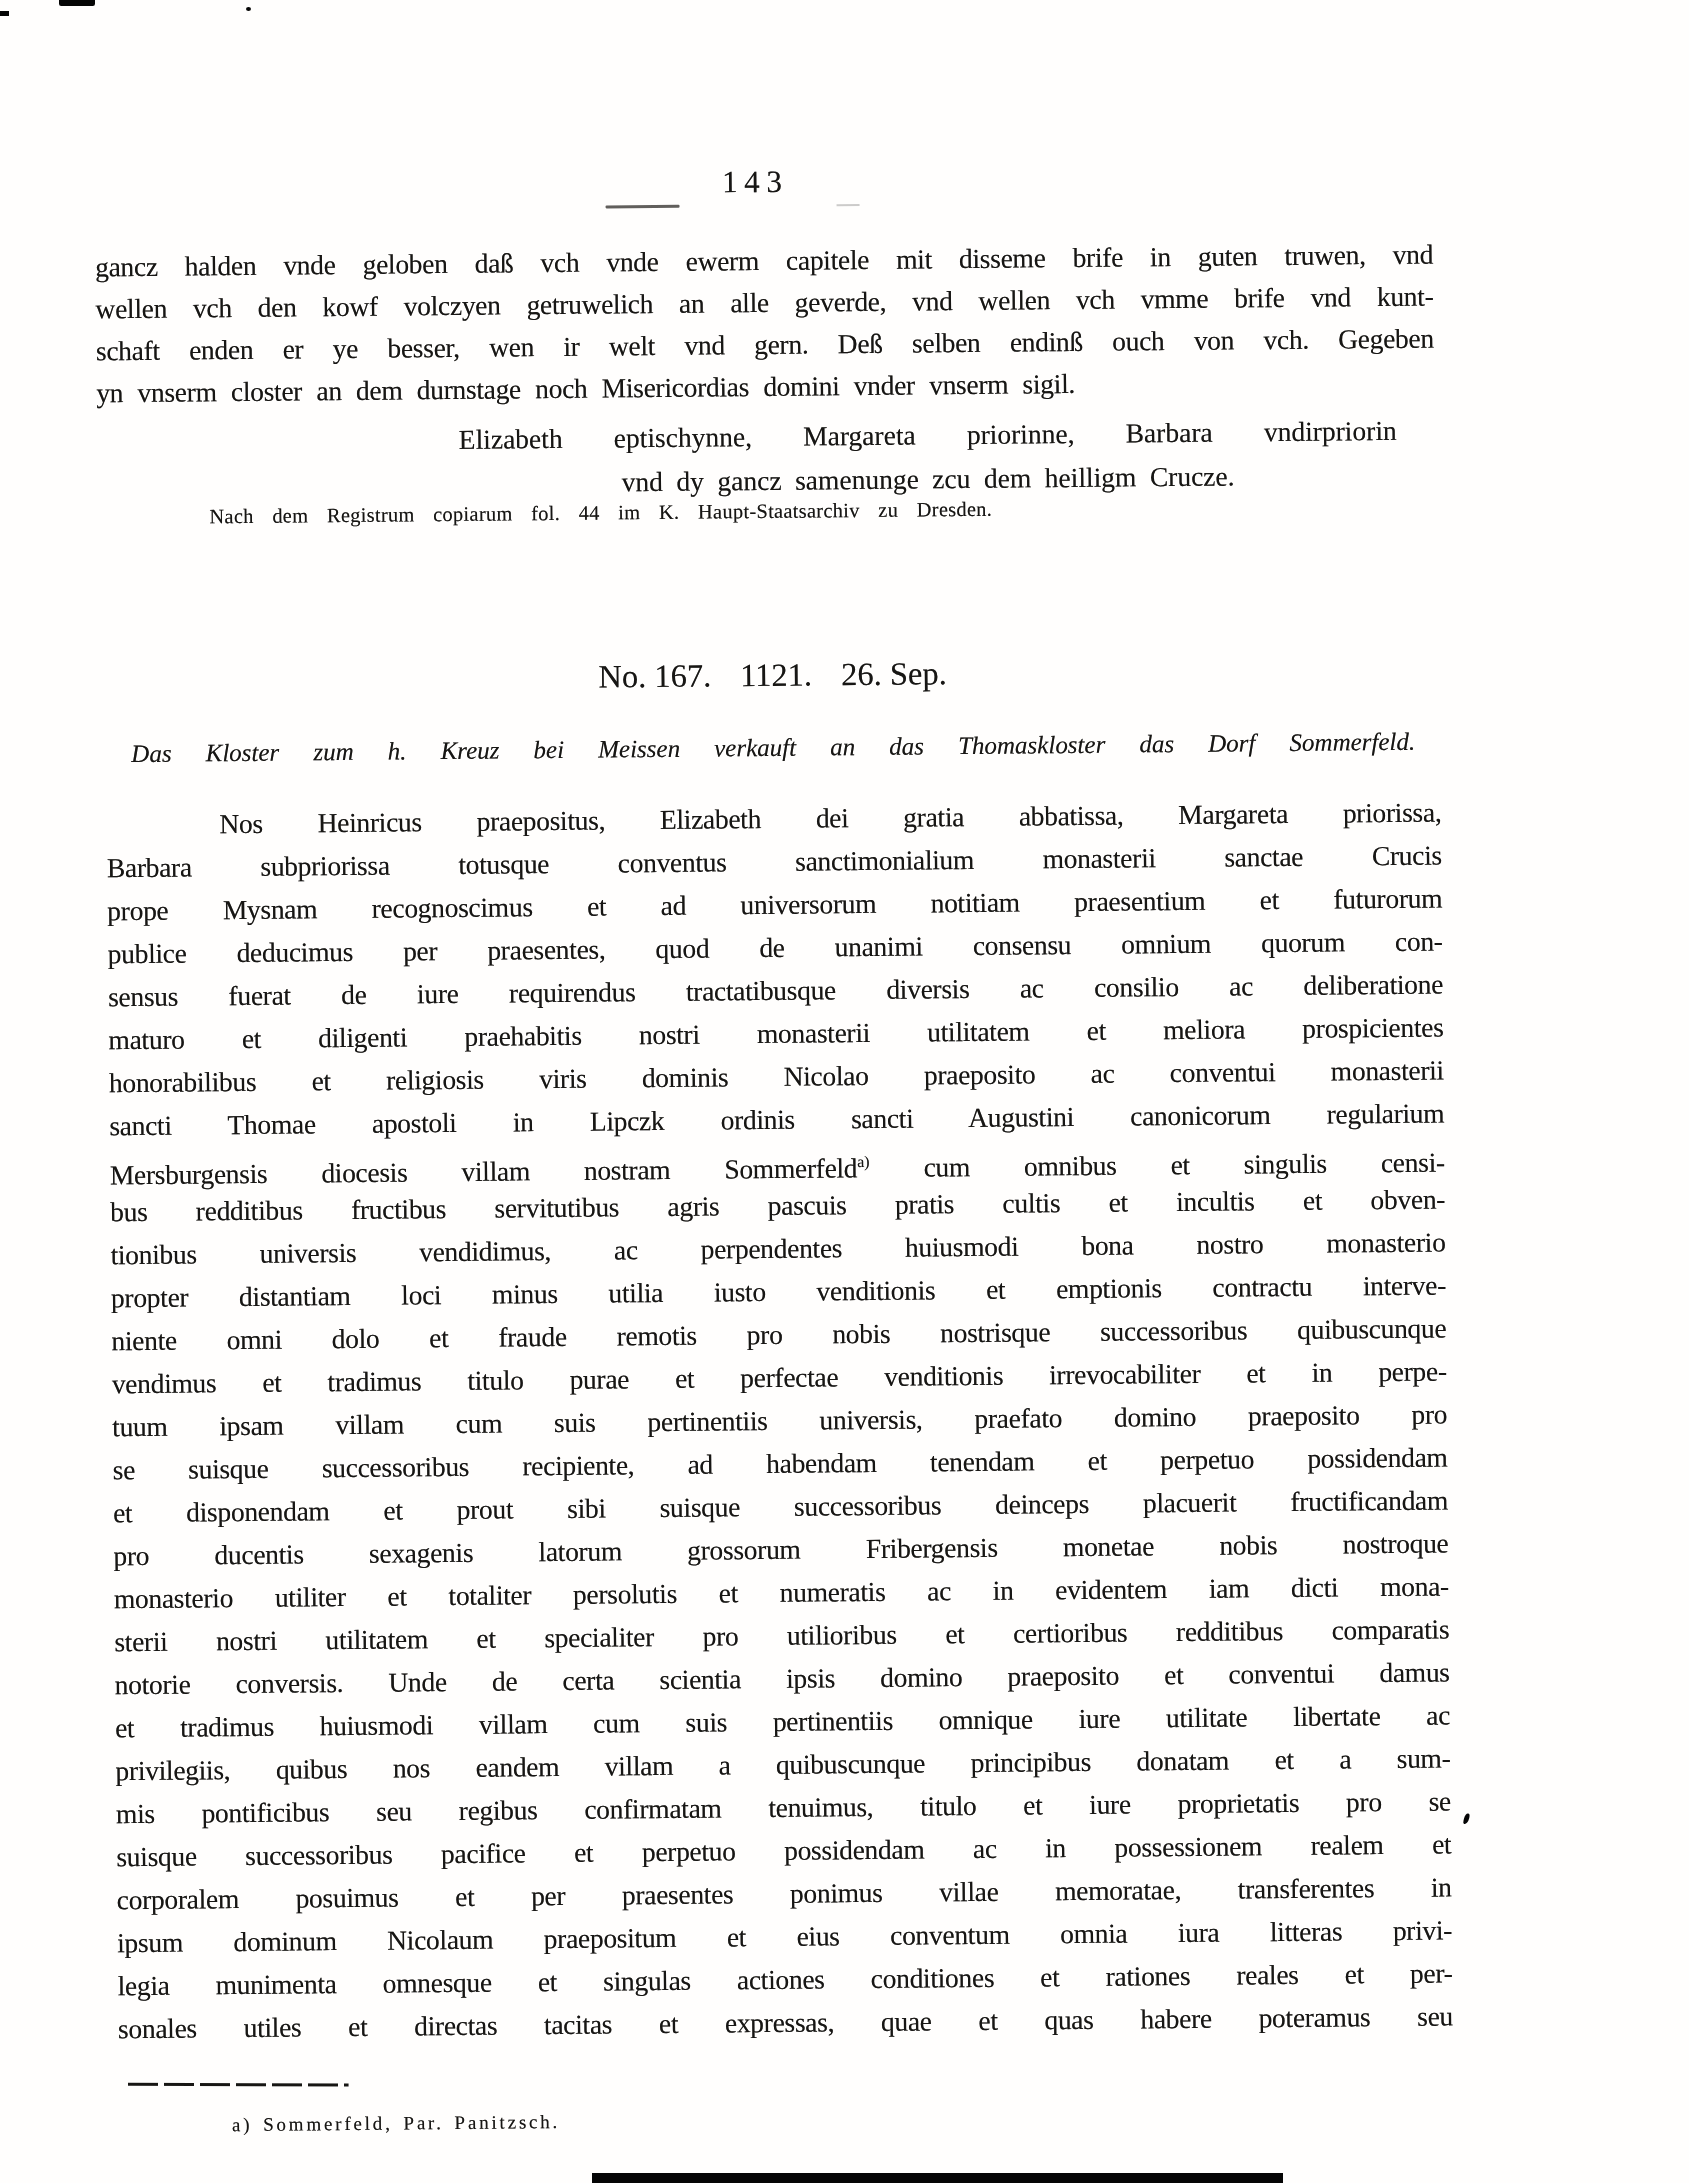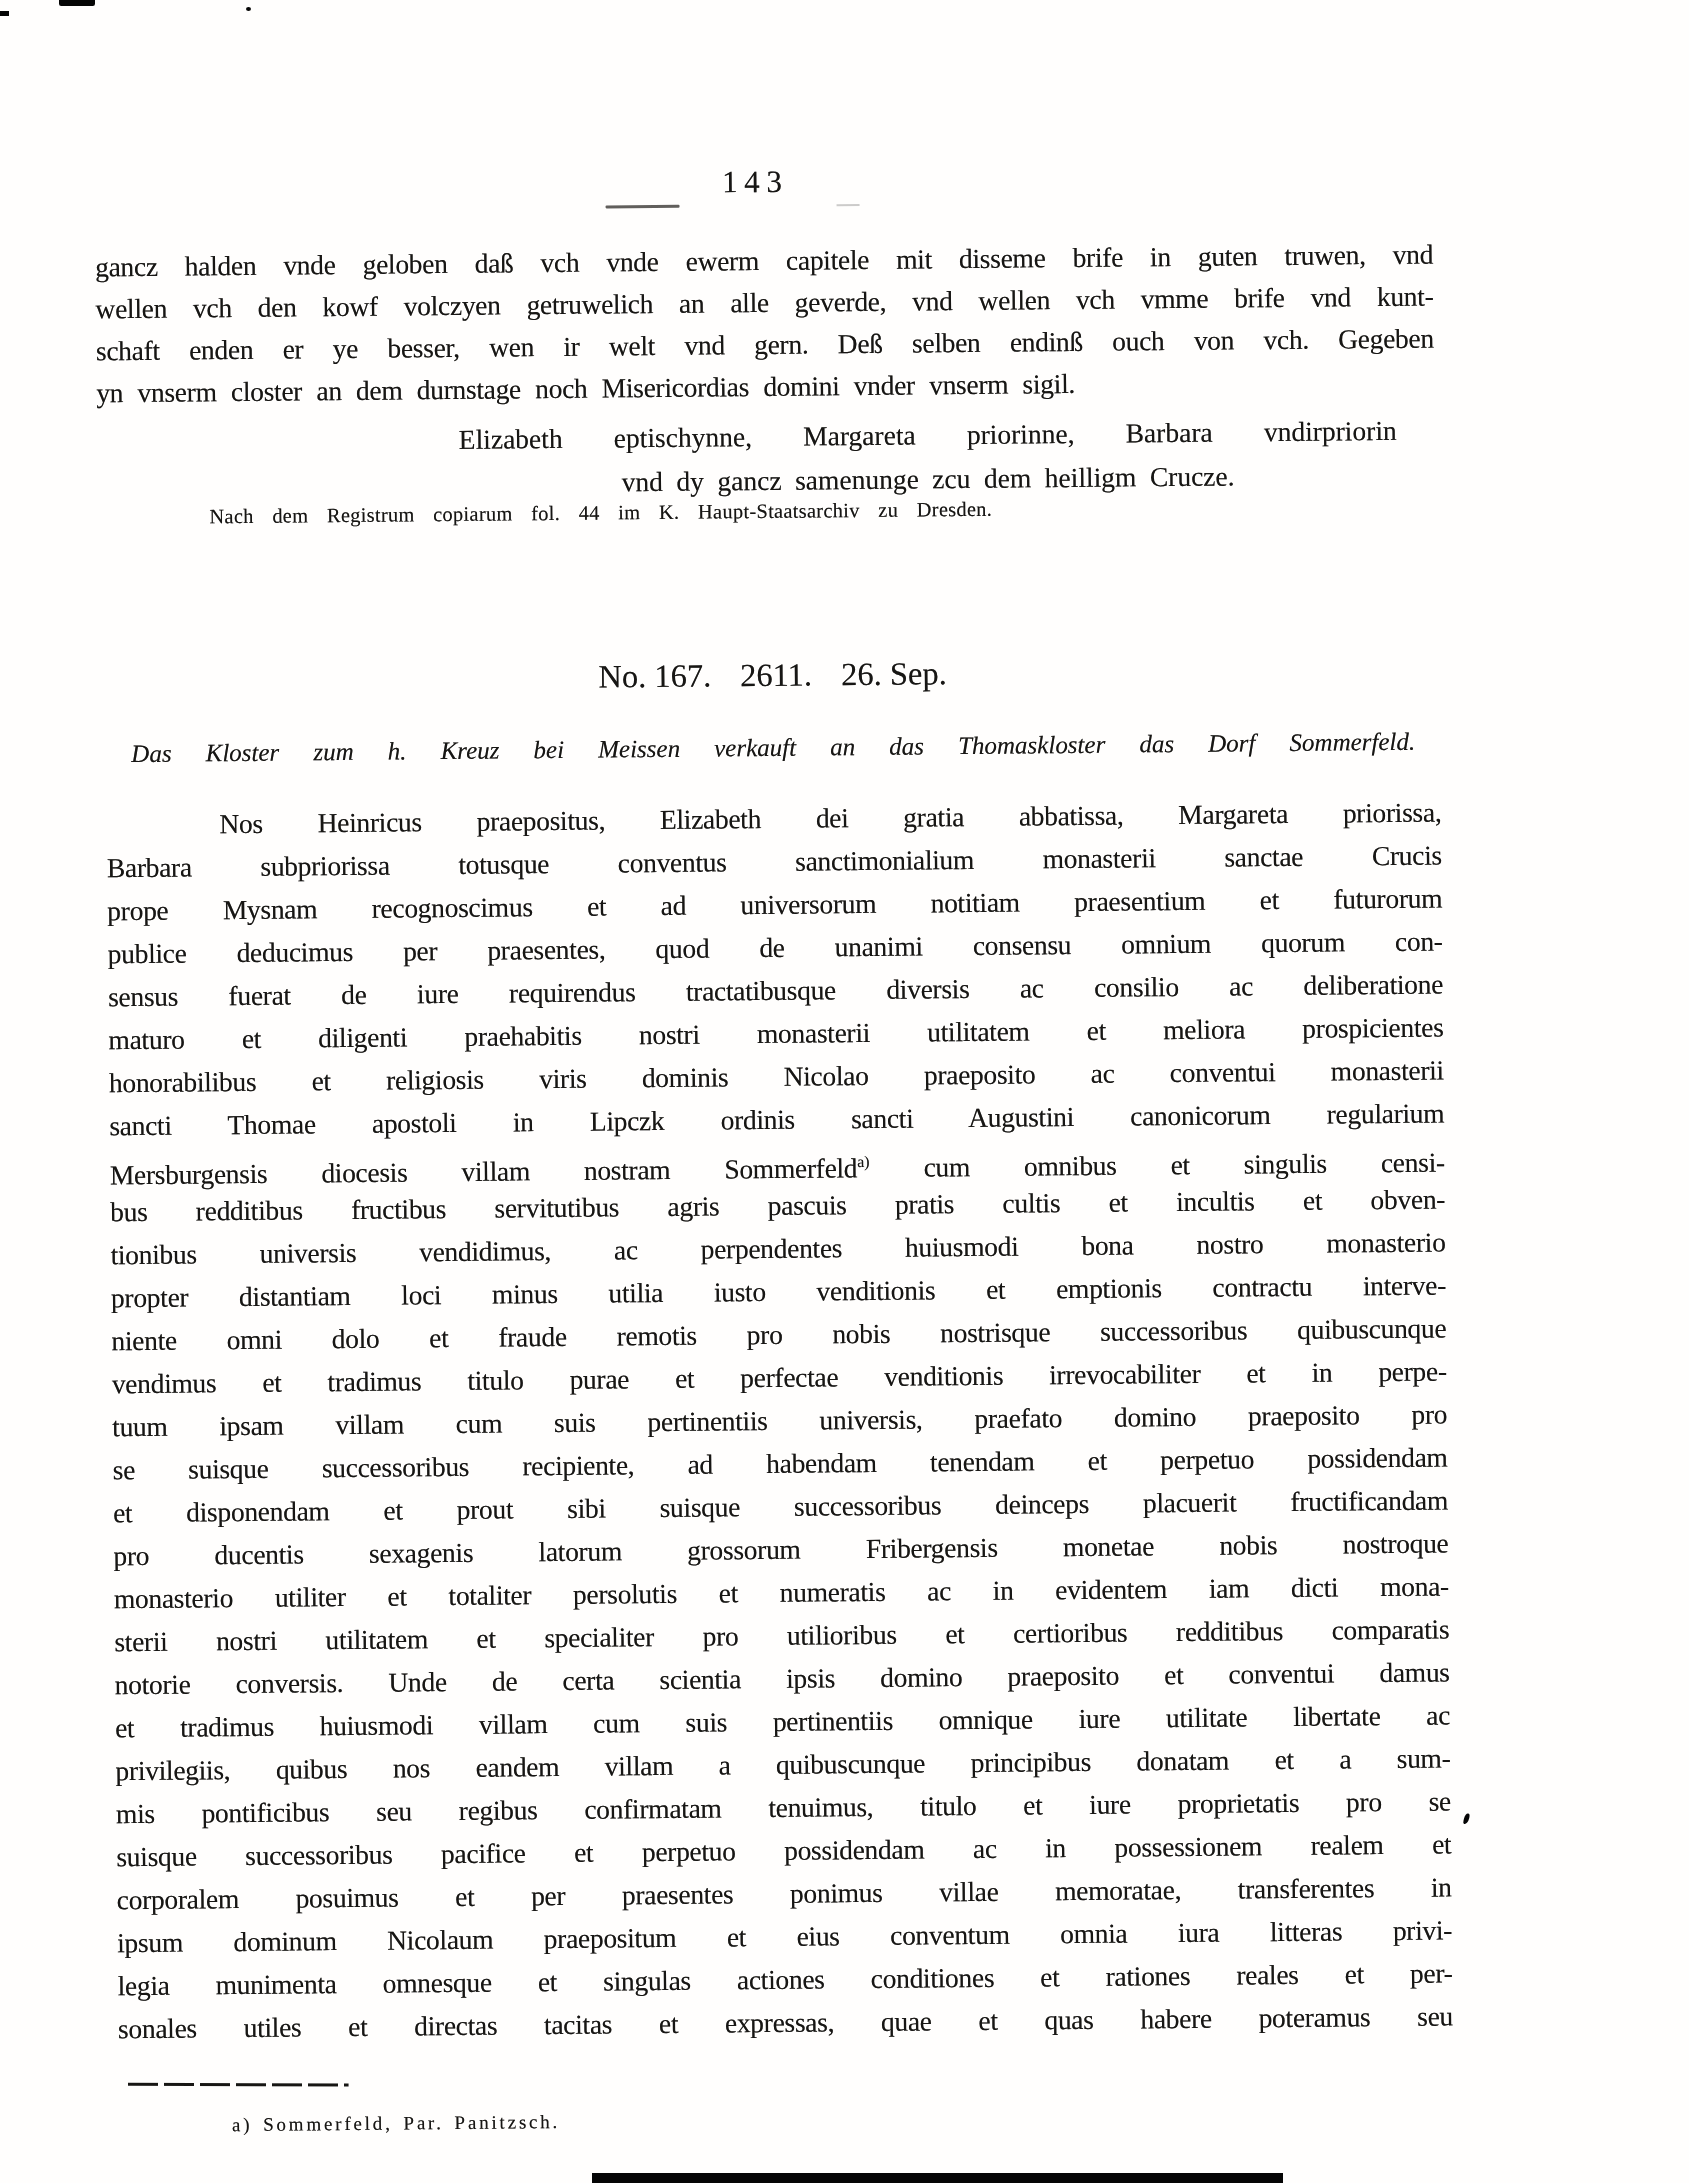--- a/index.html
+++ b/index.html
@@ -119,21 +119,21 @@
     </div>
 
     <div class="sigblock">
       <div class="tl jl">Elizabeth eptischynne, Margareta priorinne, Barbara vndirpriorin</div>
       <div class="tl centered">vnd dy gancz samenunge zcu dem heilligm Crucze.</div>
     </div>
 
     <div class="srcnote">Nach dem Registrum copiarum fol. 44 im K. Haupt-Staatsarchiv zu Dresden.</div>
 
     <div class="heading">
-      <span class="gap">No. 167.</span><span class="gap">2611.</span><span>26. Sep.</span>
+      <span class="gap">No. 167.</span><span class="gap">1121.</span><span>26. Sep.</span>
     </div>
 
     <div class="summary">
       <span class="in">Das Kloster zum h. Kreuz bei Meissen verkauft an das Thomaskloster das Dorf Sommerfeld.</span>
     </div>
 
     <div class="para latin">
       <div class="tl jl indent">Nos Heinricus praepositus, Elizabeth dei gratia abbatissa, Margareta priorissa,</div>
       <div class="tl jl">Barbara subpriorissa totusque conventus sanctimonialium monasterii sanctae Crucis</div>
       <div class="tl jl">prope Mysnam recognoscimus et ad universorum notitiam praesentium et futurorum</div>

